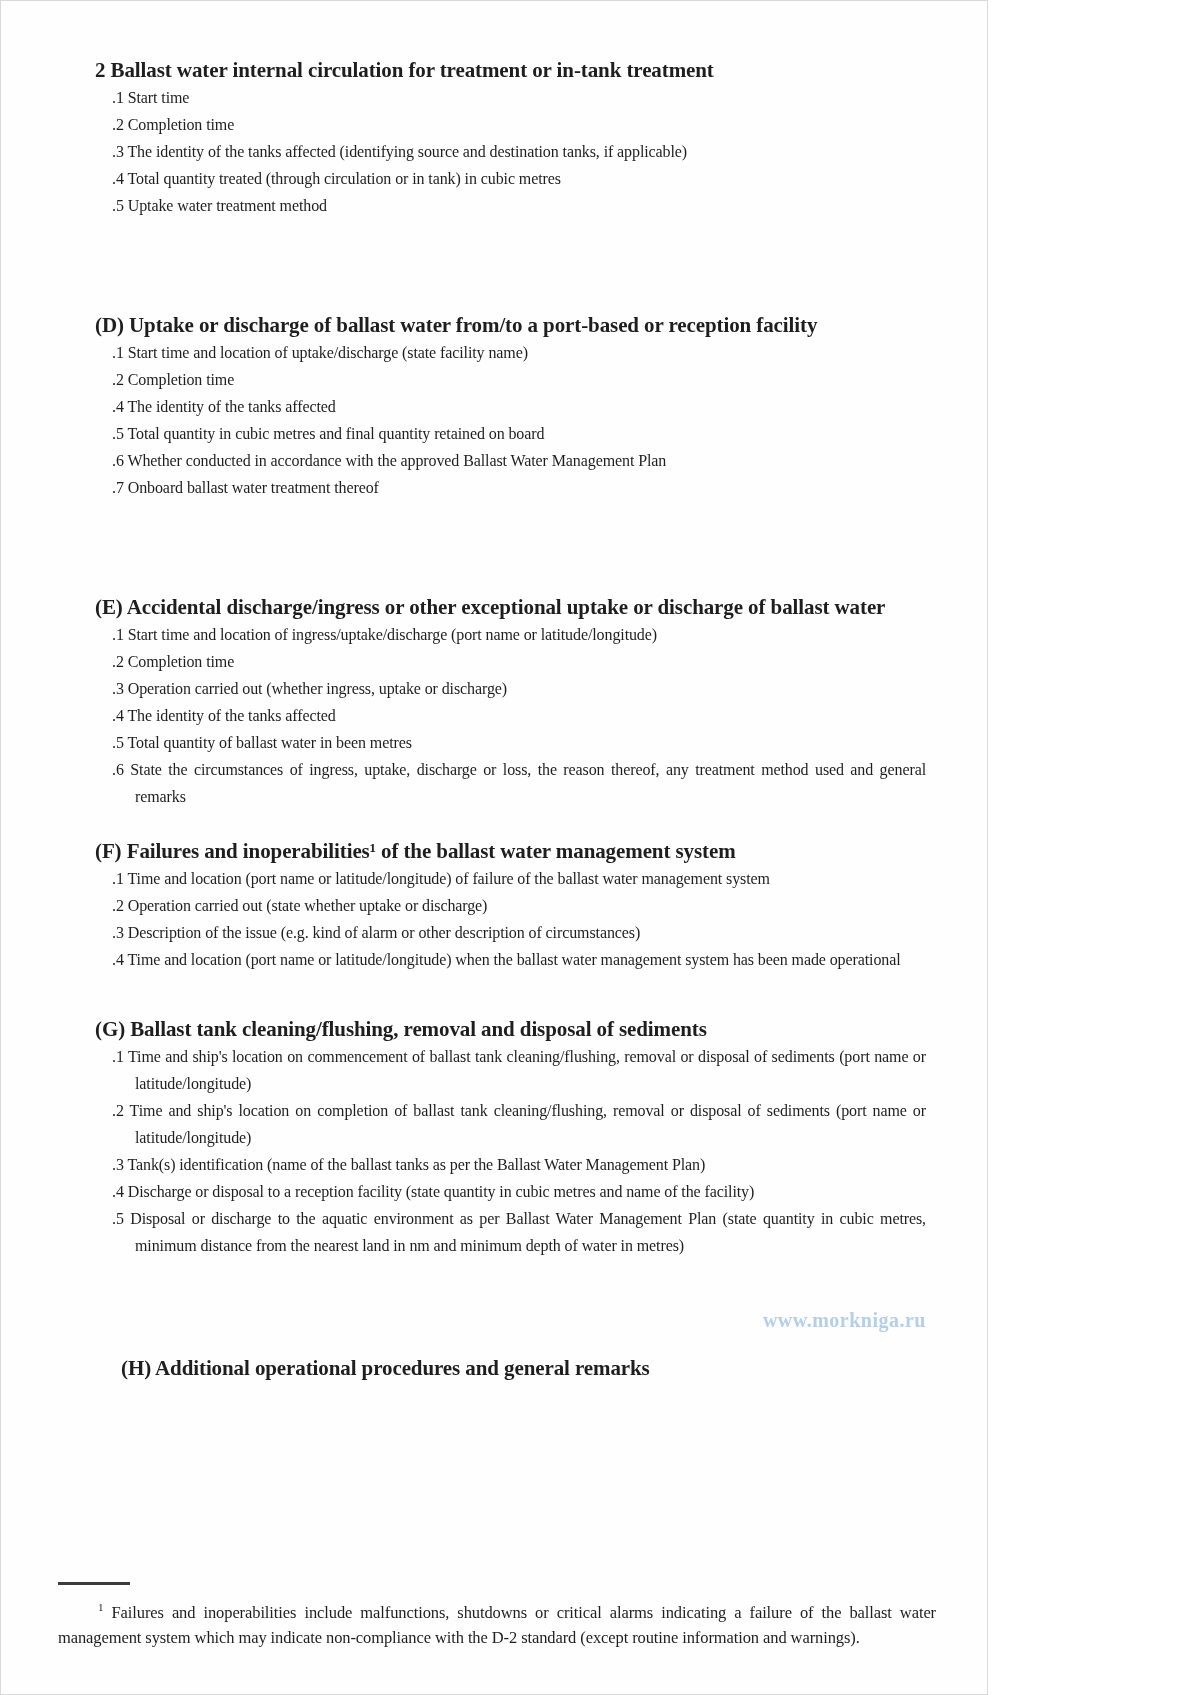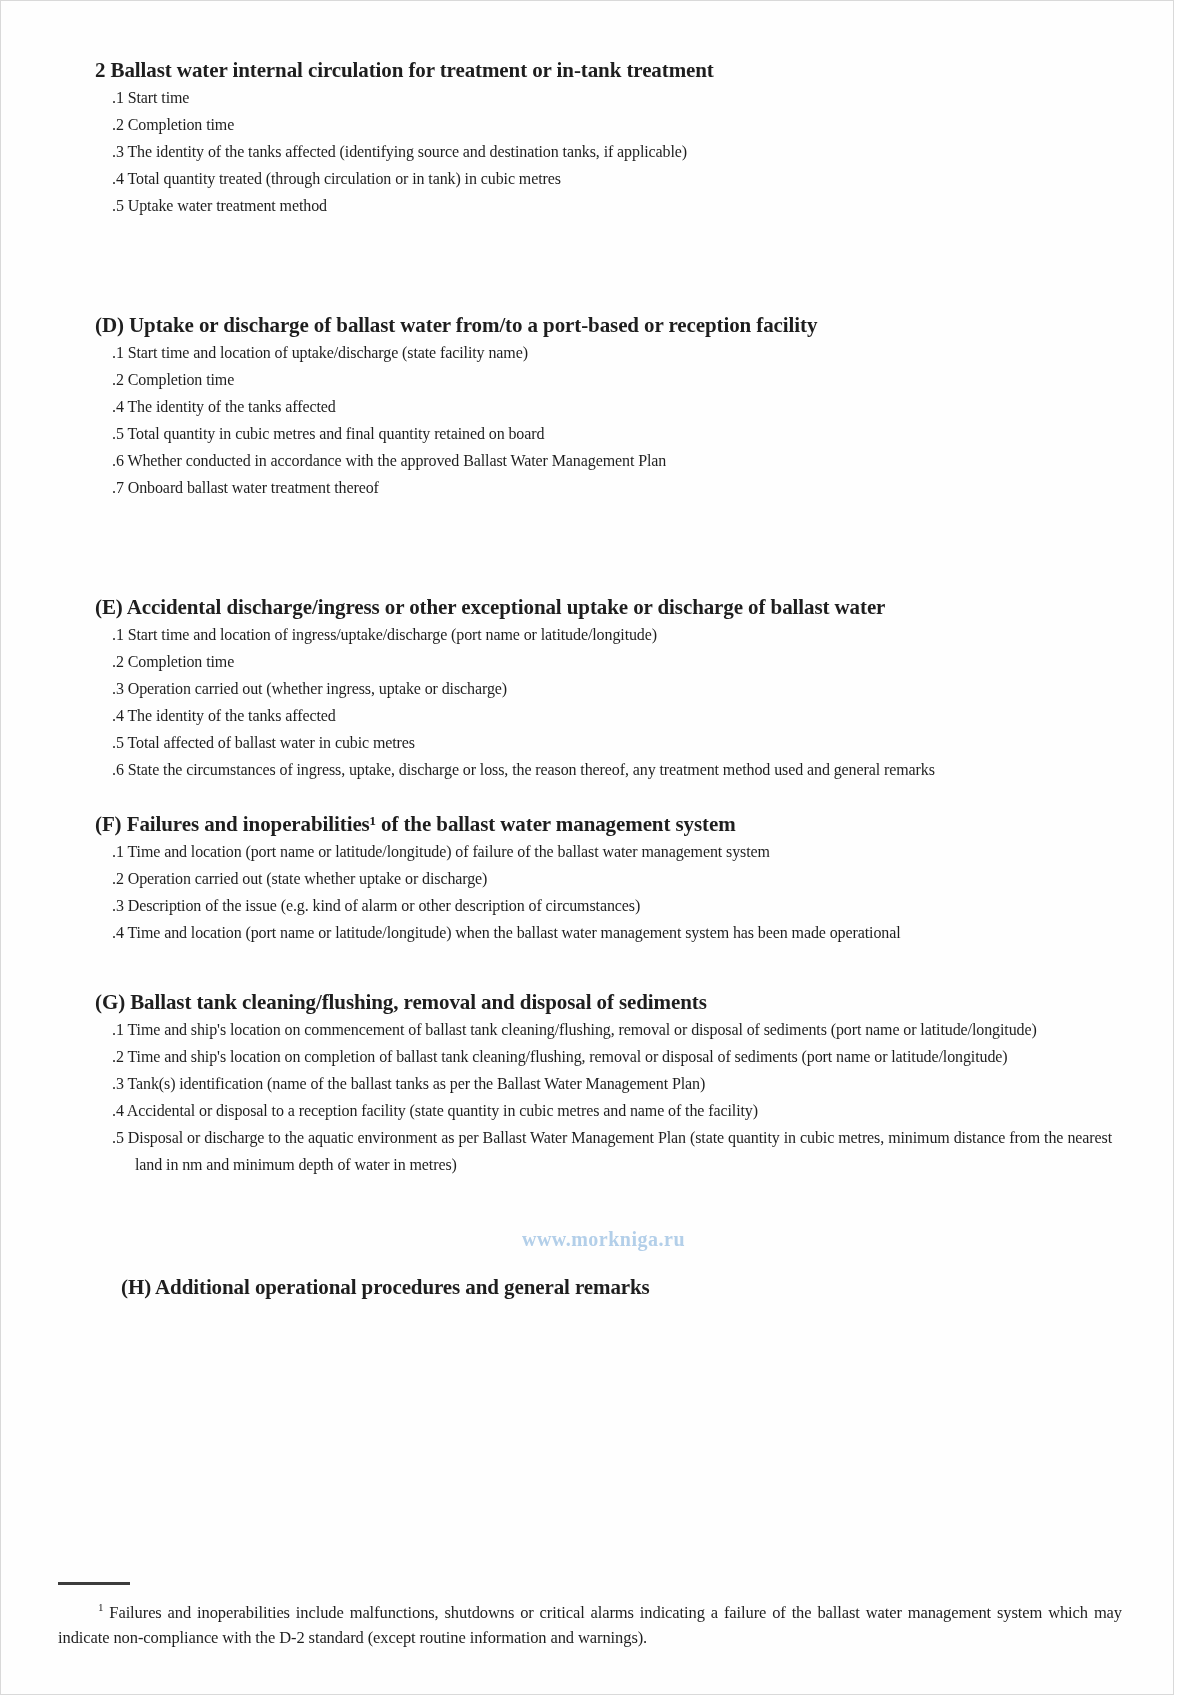--- a/index.html
+++ b/index.html
@@ -1,19 +1,19 @@
 <!DOCTYPE html>
 <html><head>
 <meta charset="utf-8">
 <style>
   * { margin: 0; padding: 0; box-sizing: border-box; }
   html, body { background: #ffffff; }
   .page {
     position: relative;
-    width: 1174px;
+    width: 988px;
     height: 1695px;
     background: #fefefe;
     box-shadow: inset 0 0 0 1px #d9d9d9;
     font-family: "Liberation Serif", "DejaVu Serif", serif;
     color: #1e1e1e;
     padding: 56px 62px 0 95px;
     overflow: hidden;
   }
   .sec { }
   .sec-h {
@@ -29,21 +29,21 @@
     padding-left: 40px;
     text-indent: -23px;
     text-align: justify;
     letter-spacing: -0.1px;
   }
   .mt-xl { margin-top: 92px; }
   .mt-md-f { margin-top: 27px; }
   .mt-md-g { margin-top: 42px; }
   .watermark {
     margin-top: 48px;
-    text-align: center;
+    text-align: right;
     font-size: 20px;
     font-weight: bold;
     line-height: 27px;
     color: #b3cfe9;
     letter-spacing: 0.5px;
   }
   .sec-h-additional {
     margin-top: 20px;
     margin-left: 26px;
   }
@@ -91,38 +91,38 @@
     <div class="item"><span>.6</span> <span>Whether conducted in accordance with the approved Ballast Water Management Plan</span></div>
     <div class="item"><span>.7</span> <span>Onboard ballast water treatment thereof</span></div>
   </section>
 
   <section class="sec mt-xl">
     <h2 class="sec-h"><span class="lbl">(E)</span> <span>Accidental discharge/ingress or other exceptional uptake or discharge of ballast water</span></h2>
     <div class="item"><span>.1</span> <span>Start time and location of ingress/uptake/discharge (port name or latitude/longitude)</span></div>
     <div class="item"><span>.2</span> <span>Completion time</span></div>
     <div class="item"><span>.3</span> <span>Operation carried out (whether ingress, uptake or discharge)</span></div>
     <div class="item"><span>.4</span> <span>The identity of the tanks affected</span></div>
-    <div class="item"><span>.5</span> <span>Total affected of ballast water in cubic metres</span></div>
+    <div class="item"><span>.5</span> <span>Total quantity of ballast water in been metres</span></div>
     <div class="item"><span>.6</span> <span>State the circumstances of ingress, uptake, discharge or loss, the reason thereof, any treatment method used and general remarks</span></div>
   </section>
 
   <section class="sec mt-md-f">
     <h2 class="sec-h"><span class="lbl">(F)</span> <span>Failures and inoperabilities¹ of the ballast water management system</span></h2>
     <div class="item"><span>.1</span> <span>Time and location (port name or latitude/longitude) of failure of the ballast water management system</span></div>
     <div class="item"><span>.2</span> <span>Operation carried out (state whether uptake or discharge)</span></div>
     <div class="item"><span>.3</span> <span>Description of the issue (e.g. kind of alarm or other description of circumstances)</span></div>
     <div class="item"><span>.4</span> <span>Time and location (port name or latitude/longitude) when the ballast water management system has been made operational</span></div>
   </section>
 
   <section class="sec mt-md-g">
     <h2 class="sec-h"><span class="lbl">(G)</span> <span>Ballast tank cleaning/flushing, removal and disposal of sediments</span></h2>
     <div class="item"><span>.1</span> <span>Time and ship's location on commencement of ballast tank cleaning/flushing, removal or disposal of sediments (port name or latitude/longitude)</span></div>
     <div class="item"><span>.2</span> <span>Time and ship's location on completion of ballast tank cleaning/flushing, removal or disposal of sediments (port name or latitude/longitude)</span></div>
     <div class="item"><span>.3</span> <span>Tank(s) identification (name of the ballast tanks as per the Ballast Water Management Plan)</span></div>
-    <div class="item"><span>.4</span> <span>Accidental or disposal to a reception facility (state quantity in cubic metres and name of the facility)</span></div>
+    <div class="item"><span>.4</span> <span>Discharge or disposal to a reception facility (state quantity in cubic metres and name of the facility)</span></div>
     <div class="item"><span>.5</span> <span>Disposal or discharge to the aquatic environment as per Ballast Water Management Plan (state quantity in cubic metres, minimum distance from the nearest land in nm and minimum depth of water in metres)</span></div>
   </section>
 
   <div class="watermark">www.morkniga.ru</div>
 
   <h2 class="sec-h sec-h-additional"><span class="lbl">(H)</span> <span>Additional operational procedures and general remarks</span></h2>
 
   <div class="footnote">
     <div class="fn-rule"></div>
     <p class="fn-text"><sup>1</sup> <span>Failures and inoperabilities include malfunctions, shutdowns or critical alarms indicating a failure of the ballast water management system which may indicate non-compliance with the D-2 standard (except routine information and warnings).</span></p>

